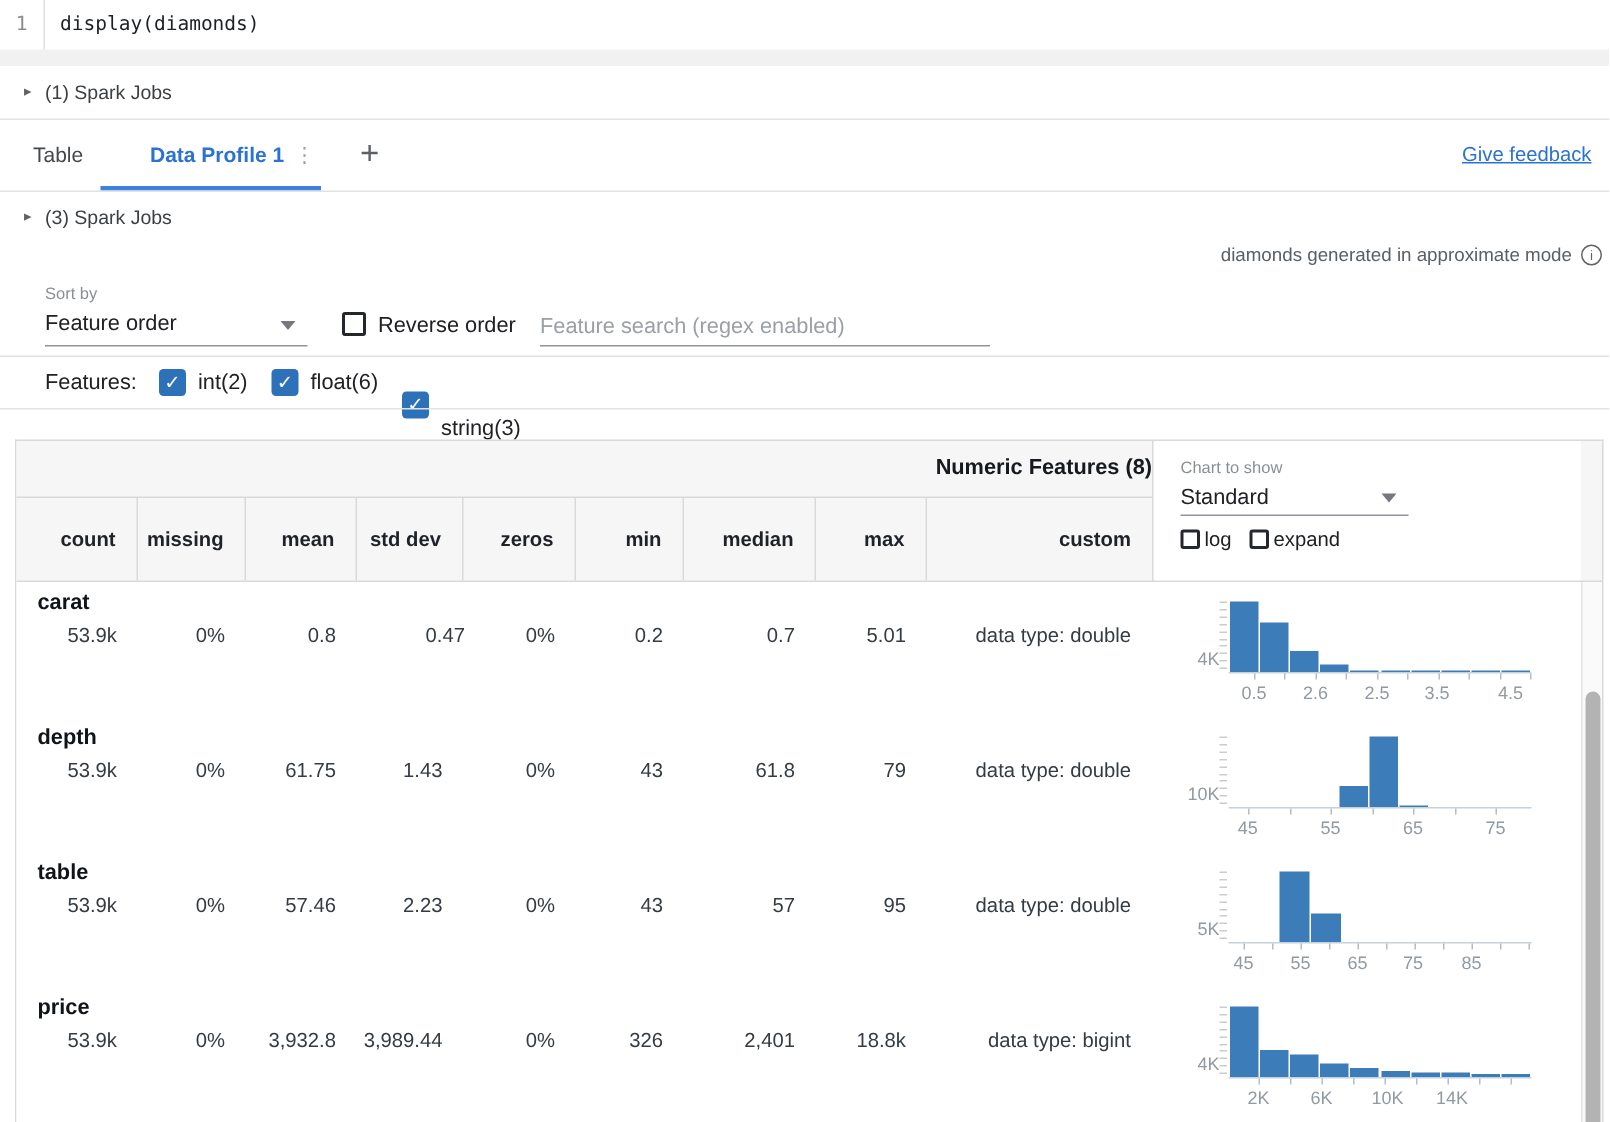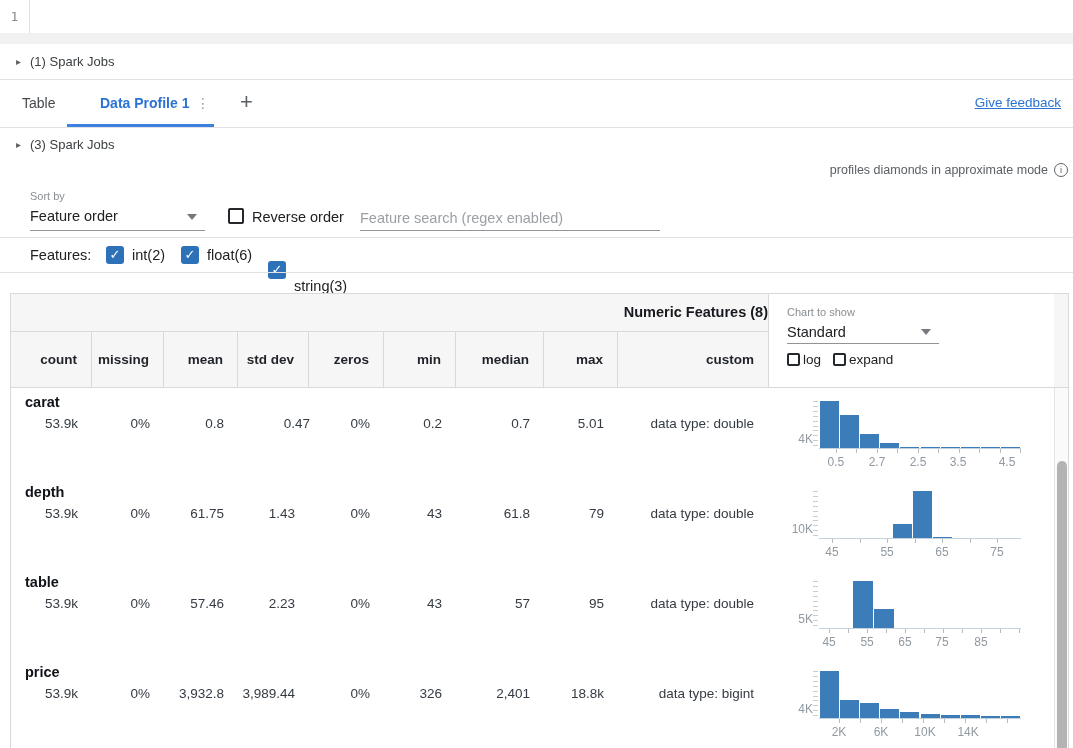--- a/index.html
+++ b/index.html
@@ -96,20 +96,21 @@
             border-left:1px solid #e4e4e4; }
   .vthumb { position:absolute; left:2px; top:73px; width:10px; height:292px; background:#b3b3b3; border-radius:5px; }
 </style>
 </head>
 <body>
 
 <div class="page">
 
   <div class="code-row">
     <div class="gutter">1</div>
+    <div class="code-text">display(diamonds)</div>
   </div>
   <div class="code-band"></div>
 
   <div class="sparkjobs" style="top:51px;">
     <span class="tri">▸</span>
     <span>(1) Spark Jobs</span>
   </div>
 
   <div class="hline" style="top:79px;"></div>
 
@@ -122,21 +123,21 @@
     <div class="feedback">Give feedback</div>
   </div>
   <div class="hline" style="top:127px;"></div>
 
   <div class="sparkjobs" style="top:134px;">
     <span class="tri">▸</span>
     <span>(3) Spark Jobs</span>
   </div>
 
   <div class="approx">
-    <span>profiles diamonds in approximate mode</span>
+    <span>diamonds generated in approximate mode</span>
     <span class="info-icon">i</span>
   </div>
 
   <div class="small-label" style="left:30px; top:190px;">Sort by</div>
   <div class="select-box" style="left:30px; top:205px; width:175px; height:26px;">
     <span class="select-value">Feature order</span>
     <span class="select-arrow"></span>
   </div>
   <div class="cbx" style="position:absolute; left:228px; top:208px; width:16px; height:16px;"></div>
   <div class="ctl-label" style="position:absolute; left:252px; top:209px;">Reverse order</div>
@@ -237,21 +238,21 @@
             <div class="hist-xtick" style="left: 88.471px; top: 61px;"></div>
             <div class="hist-xtick" style="left: 108.974px; top: 61px;"></div>
             <div class="hist-xtick" style="left: 129.477px; top: 61px;"></div>
             <div class="hist-xtick" style="left: 149.98px; top: 61px;"></div>
             <div class="hist-xtick" style="left: 170.483px; top: 61px;"></div>
             <div class="hist-xtick" style="left: 190.986px; top: 61px;"></div>
             <div class="hist-xtick" style="left: 211.489px; top: 61px;"></div>
             <div class="hist-xtick" style="left: 231.992px; top: 61px;"></div>
             <div class="hist-xtick" style="left: 252.495px; top: 61px;"></div>
             <div class="hist-xlabel" style="left: 47.968px; top: 67px;">0.5</div>
-            <div class="hist-xlabel" style="left: 88.974px; top: 67px;">2.7</div>
+            <div class="hist-xlabel" style="left: 88.974px; top: 67px;">2.6</div>
             <div class="hist-xlabel" style="left: 129.98px; top: 67px;">2.5</div>
             <div class="hist-xlabel" style="left: 169.976px; top: 67px;">3.5</div>
             <div class="hist-xlabel" style="left: 219px; top: 67px;">4.5</div>
           </div>
   </div>
 
   <div class="prow">
     <div class="pname">depth</div>
     <div class="pvals">
             <div class="pcell" style="left: 0px; width: 81px;">53.9k</div>

